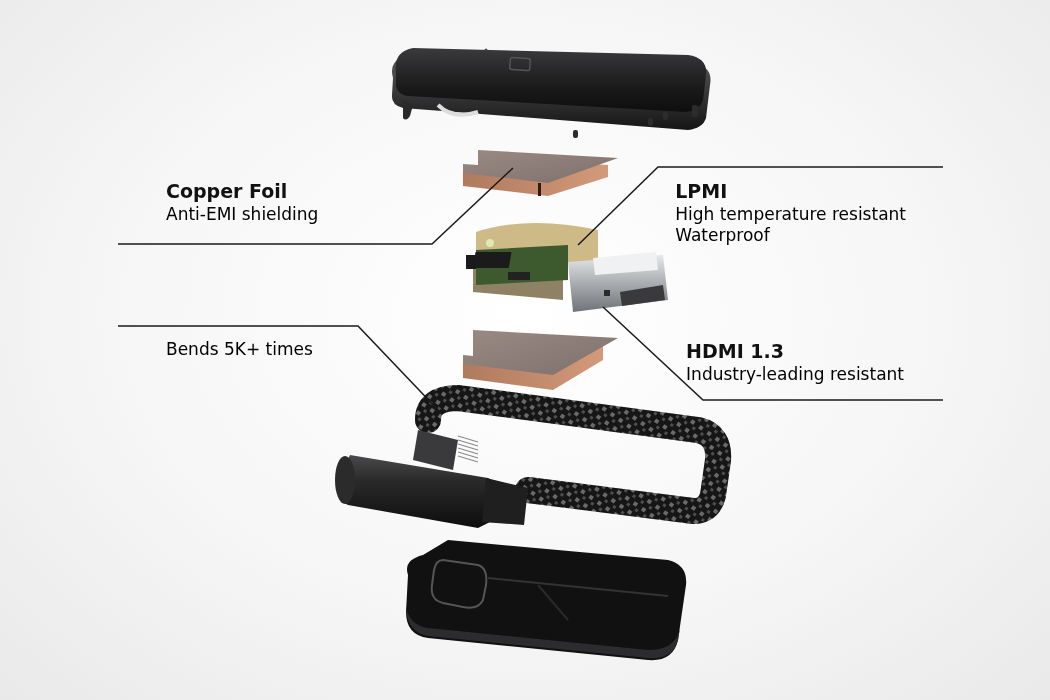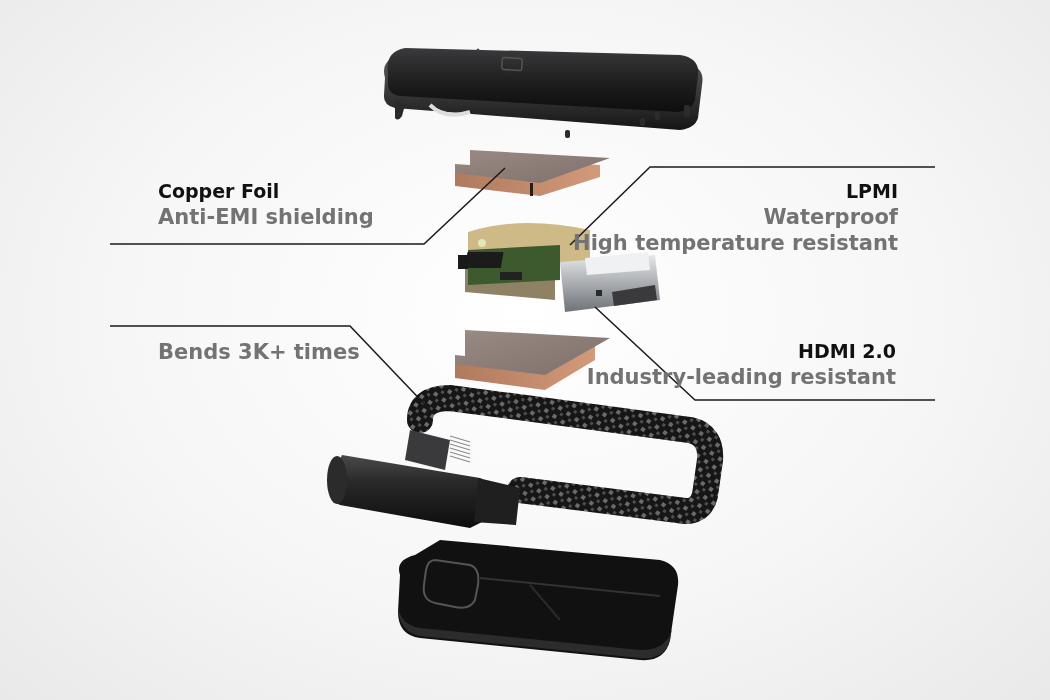--- a/index.html
+++ b/index.html
@@ -2,26 +2,26 @@
 <html><head>
   <meta charset="utf-8">
   <style>
     html, body { margin: 0; padding: 0; }
     body {
       width: 1050px; height: 700px; overflow: hidden;
       background: radial-gradient(ellipse at 50% 45%, #ffffff 0%, #f6f6f6 55%, #e9e9e9 100%);
       font-family: "DejaVu Sans", "Liberation Sans", sans-serif;
       position: relative;
     }
-    .stage { position: absolute; left: 0; top: 0; width: 1008px; height: 700px; }
+    .stage { position: absolute; left: 8px; top: 0; width: 1008px; height: 700px; }
     svg.art { position: absolute; left: 0; top: 0; }
     .label { position: absolute; color: #1a1a1a; line-height: 1.25; }
     .label .title { font-weight: bold; font-size: 19px; color: #111; }
-    .label .sub { font-size: 21px; color: #737373; font-weight: bold; }
-    .label.right { text-align: right; }
+    .label .sub { font-size: 17px; color: #000000; font-weight: normal; }
+    .label.right { text-align: left; }
     #lbl-copper { left: 158px; top: 180px; }
     #lbl-lpmi { right: 110px; top: 180px; }
     #lbl-cable { left: 158px; top: 339px; }
     #lbl-hdmi { right: 112px; top: 340px; }
   </style>
 </head>
 <body>
 
 <div class="stage">
   <svg class="art" width="1050" height="700" viewBox="0 0 1050 700">
@@ -133,25 +133,25 @@
     </g>
   </svg>
 
   <div class="label" id="lbl-copper">
     <div class="title">Copper Foil</div>
     <div class="sub">Anti-EMI shielding</div>
   </div>
 
   <div class="label right" id="lbl-lpmi">
     <div class="title">LPMI</div>
+    <div class="sub">High temperature resistant</div>
     <div class="sub">Waterproof</div>
-    <div class="sub">High temperature resistant</div>
   </div>
 
   <div class="label" id="lbl-cable">
-    <div class="sub">Bends 3K+ times</div>
+    <div class="sub">Bends 5K+ times</div>
   </div>
 
   <div class="label right" id="lbl-hdmi">
-    <div class="title">HDMI 2.0</div>
+    <div class="title">HDMI 1.3</div>
     <div class="sub">Industry-leading resistant</div>
   </div>
 </div>
 
 </body></html>

